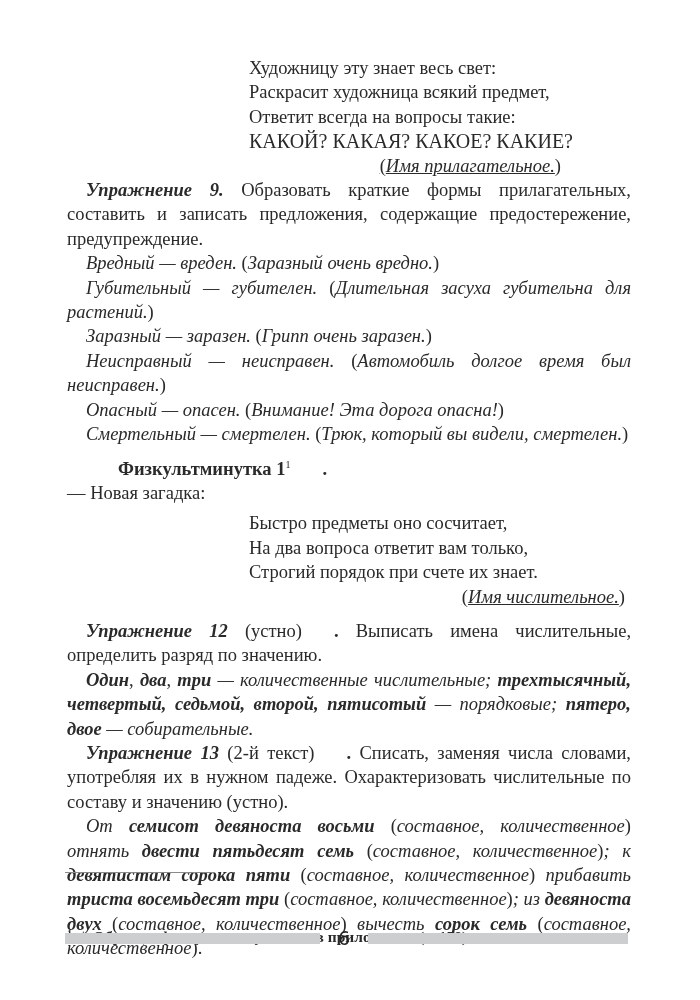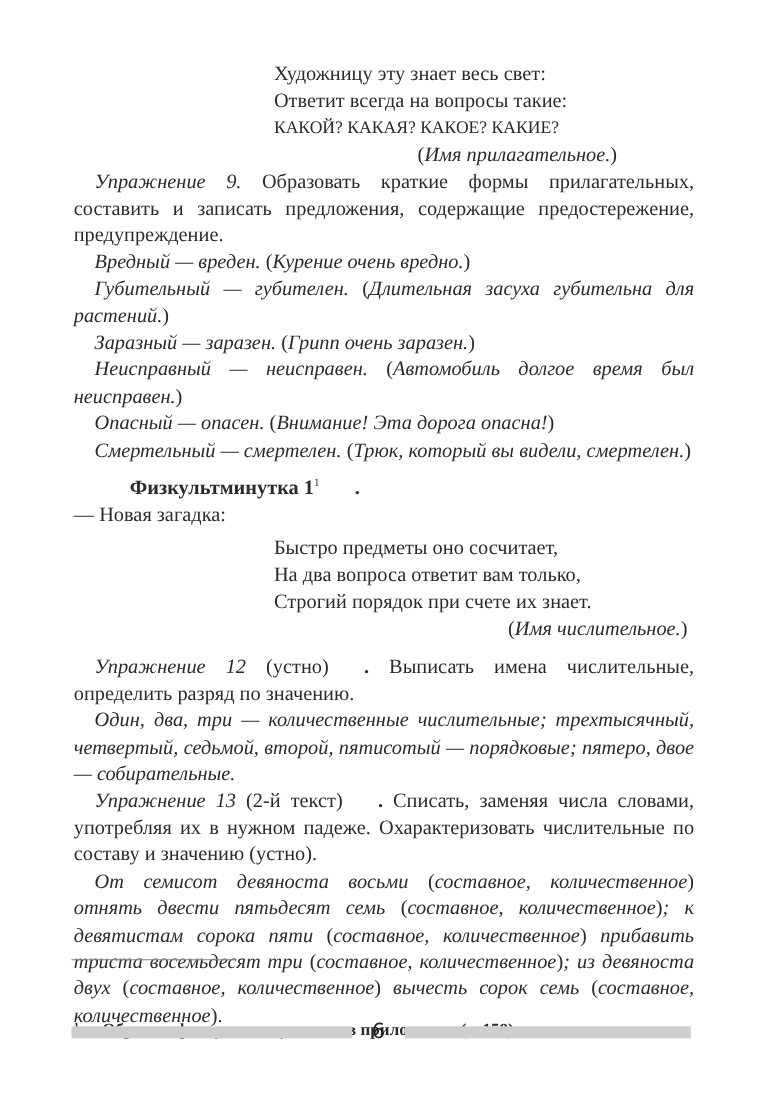--- a/index.html
+++ b/index.html
@@ -6,27 +6,27 @@
     body {
       width: 700px; height: 1000px; position: relative; overflow: hidden;
       font-family: "Liberation Serif", "DejaVu Serif", serif;
       color: #2a2a2a;
       font-size: 18.5px;
     }
     .page { position: absolute; left: 67px; top: 56px; width: 564px; }
     .line { line-height: 24.4px; white-space: nowrap; }
     .verse { padding-left: 134px; }
     .verse .line { line-height: 24.4px; margin-left: 48px; }
-    .caps { font-size: 16px; }
-    .right-note { text-align: right; padding-right: 6px; line-height: 24.4px; }
+    .caps { font-size: 20px; }
+    .right-note { text-align: right; padding-right: 6px; line-height: 24.4px; text-decoration: underline; }
     .gap { height: 6px; }
     .gap-lg { height: 10px; }
     i, .it { font-style: italic; }
     b, .bd { font-weight: bold; margin-left: 32px; }
-    .bi { font-weight: normal; font-style: italic; }
+    .bi { font-weight: bold; font-style: italic; }
     sup { font-size: 10px; vertical-align: 7px; font-weight: normal; }
     .para { line-height: 24.4px; text-align: justify; }
     .para.ind { text-indent: 19px; }
     .footnote-rule {
       position: absolute; left: 65px; top: 872px; width: 150px; height: 1px; background: #8a8a8a;
     }
     .footnote {
       position: absolute; left: 67px; top: 924px; font-size: 15.5px; line-height: 20px; color: #2a2a2a; font-weight: bold;
     }
     .footnote .mark { display: inline-block; width: 26px; font-size: 10px; vertical-align: 5px; }
@@ -39,27 +39,28 @@
       font-family: "DejaVu Sans", "Liberation Sans", sans-serif; font-size: 19px; color: #222;
     }
   </style>
 </head>
 <body>
 
 <div class="page">
 
   <div class="verse">
     <div class="line">Художницу эту знает весь свет:</div>
+    <div class="line">Раскрасит художница всякий предмет,</div>
     <div class="line">Ответит всегда на вопросы такие:</div>
     <div class="line caps">КАКОЙ? КАКАЯ? КАКОЕ? КАКИЕ?</div>
   </div>
   <div class="right-note" style="padding-right:70px;"><span>(</span><i>Имя прилагательное.</i><span>)</span></div>
 
   <div class="para ind"><span class="bi">Упражнение 9.</span><span> Образовать краткие формы прилагательных, составить и записать предложения, содержащие предостережение, предупреждение.</span></div>
-  <div class="para ind"><i>Вредный — вреден. </i>(<i>Курение очень вредно.</i>)</div>
+  <div class="para ind"><i>Вредный — вреден. </i>(<i>Заразный очень вредно.</i>)</div>
   <div class="para ind"><i>Губительный — губителен. </i>(<i>Длительная засуха губительна для растений.</i>)</div>
   <div class="para ind"><i>Заразный — заразен. </i>(<i>Грипп очень заразен.</i>)</div>
   <div class="para ind"><i>Неисправный — неисправен. </i>(<i>Автомобиль долгое время был неисправен.</i>)</div>
   <div class="para ind"><i>Опасный — опасен. </i>(<i>Внимание! Эта дорога опасна!</i>)</div>
   <div class="para ind"><i>Смертельный — смертелен. </i>(<i>Трюк, который вы видели, смертелен.</i>)</div>
 
   <div class="gap"></div>
 
   <div class="para ind"><b>Физкультминутка 1</b><sup>1</sup><b>.</b></div>
   <div class="line">— Новая загадка:</div>

